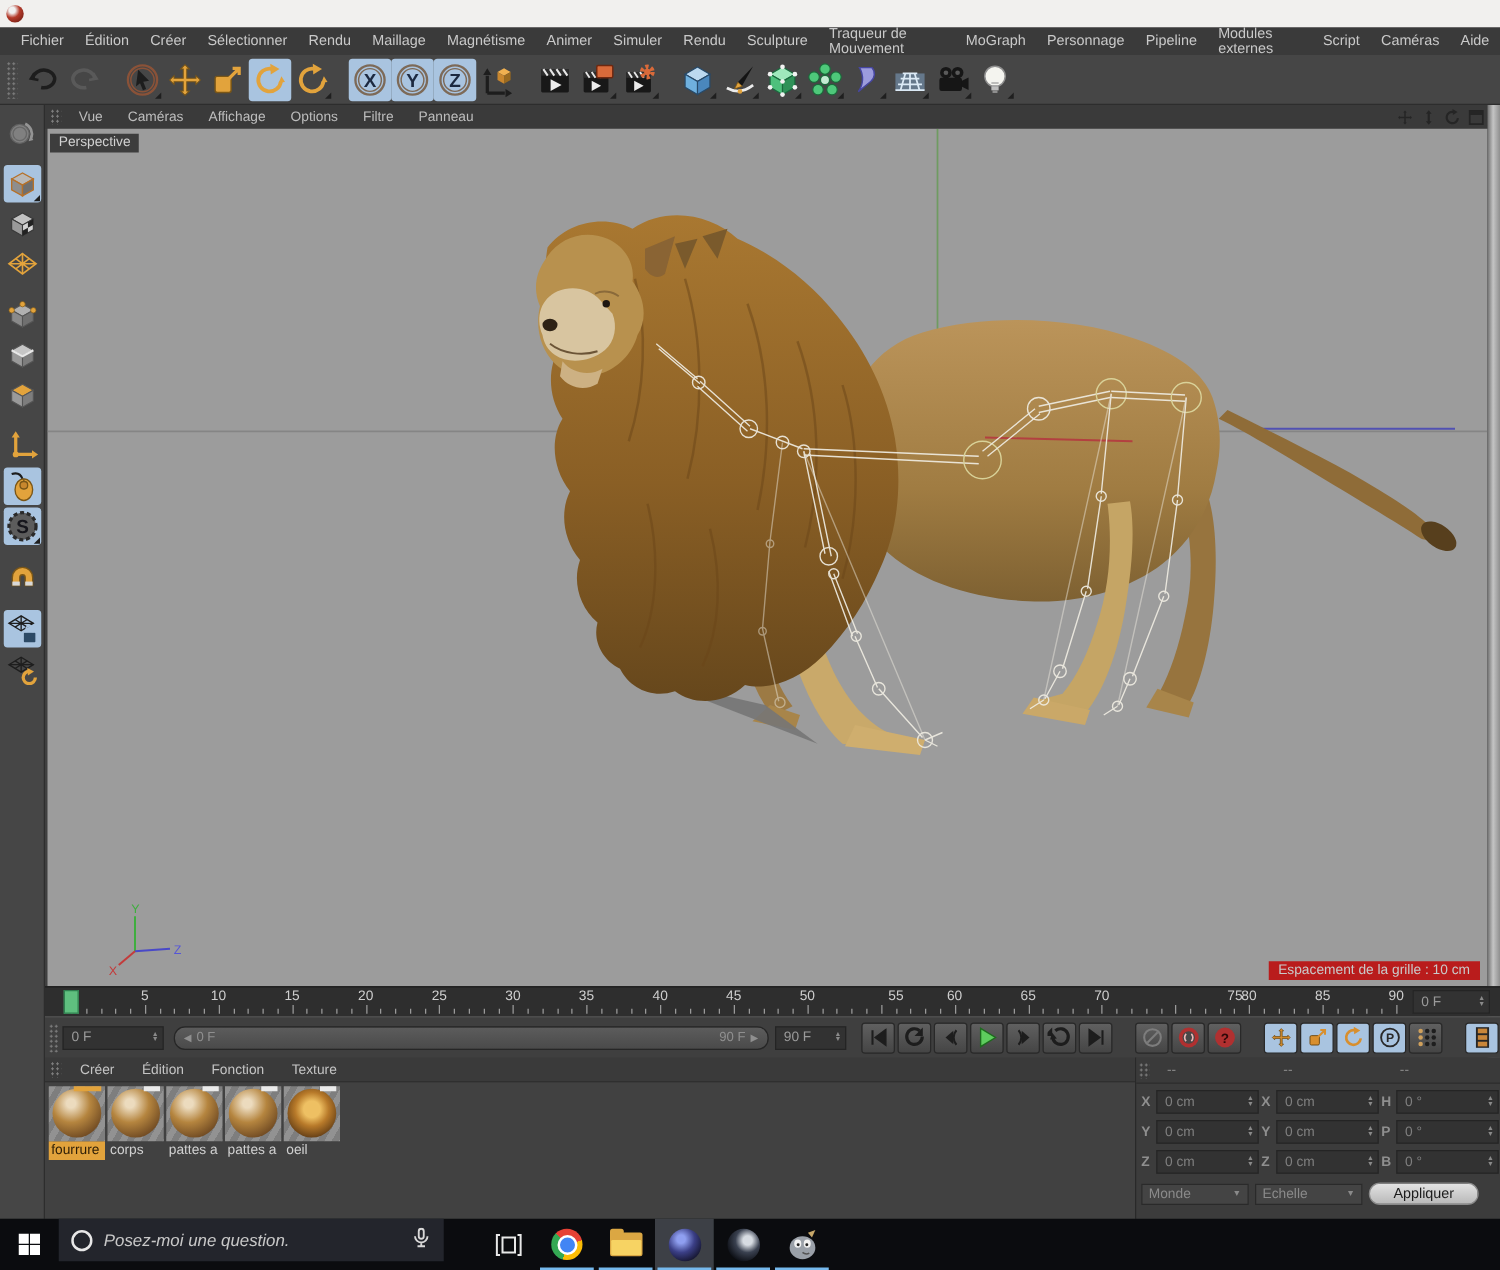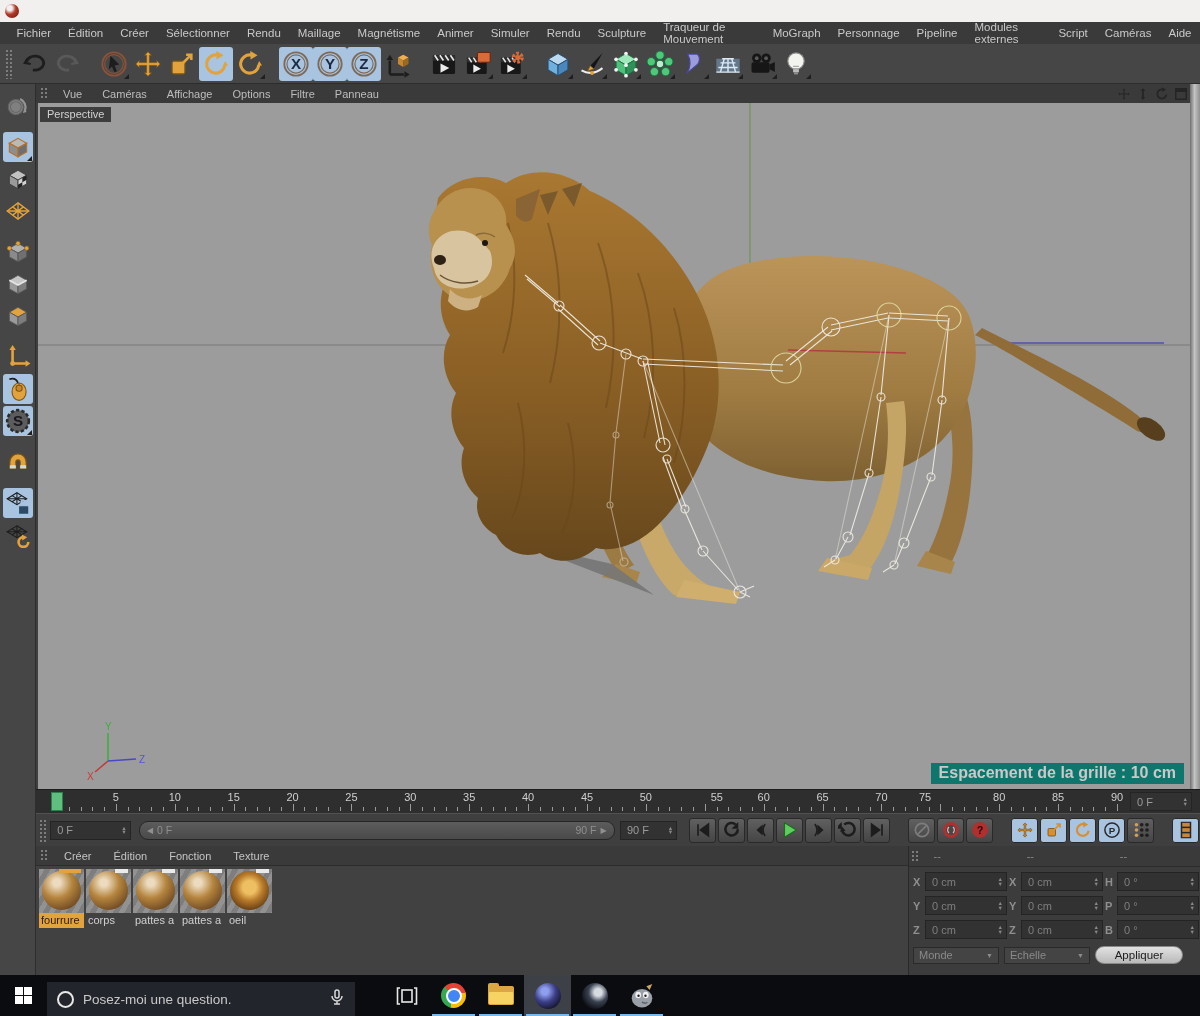--- a/index.html
+++ b/index.html
@@ -40,21 +40,21 @@
   .maxon .vt{position:absolute;transform:rotate(-90deg);transform-origin:left top;white-space:nowrap;}
   .maxon .vt1{left:4px;top:100px;font-size:13px;font-weight:bold;color:#e8e8e8;letter-spacing:.5px;}
   .maxon .vt2{left:19px;top:100px;font-size:11px;color:#bdbdbd;letter-spacing:1px;}
   
   .vp-menubar{left:36px;top:84px;width:1164px;height:19px;background:#3a3a3a;display:flex;
               align-items:center;font-size:11px;color:#bdbdbd;box-sizing:border-box;}
   .vp-menubar span.mi{padding:0 10px;}
   .vp-corner{margin-left:auto;display:flex;align-items:center;gap:5px;padding-right:12px;}
   .viewport{left:38px;top:103px;width:1152px;height:686px;background:#9c9c9c;overflow:hidden;}
   .persp-chip{left:2px;top:4px;background:#3d3d3d;color:#d2d2d2;font-size:11px;padding:1px 7px 2px;}
-  .grid-chip{right:6px;bottom:5px;background:#0f766e;color:#c9c9c9;font-size:16px;padding:1px 8px 2px;font-weight:bold;}
+  .grid-chip{right:6px;bottom:5px;background:#b91c1c;color:#c9c9c9;font-size:11px;padding:1px 8px 2px;}
   .right-strip{left:1190px;top:84px;width:10px;height:762px;
                background:linear-gradient(90deg,#6f6f6f,#c4c4c4 45%,#8f8f8f);}
   
   .ruler{left:36px;top:789px;width:1164px;height:24px;background:#2e2e2e;border-top:1px solid #1c1c1c;
          box-sizing:border-box;}
   .ruler-inner{position:absolute;left:10px;top:0;width:1092px;height:24px;}
   .tick{position:absolute;width:1px;background:#9a9a9a;bottom:3px;}
   .flabel{position:absolute;top:1px;font-size:11px;color:#cfcfcf;transform:translateX(-50%);}
   .playhead{position:absolute;left:5px;top:2px;width:12px;height:19px;background:#5fbf7f;
             border:1px solid #2f7f4f;box-sizing:border-box;}
@@ -98,21 +98,21 @@
   .co-cell{display:flex;align-items:center;gap:3px;width:94px;}
   .co-l{width:9px;color:#8f8f8f;font-weight:bold;}
   .co-cell .fld{flex:1;color:#7f7f7f;}
   .co-foot{position:absolute;left:4px;top:100px;width:286px;display:flex;align-items:center;gap:5px;}
   .dd{width:86px;height:17px;background:#444;border:1px solid #2a2a2a;color:#8a8a8a;display:flex;
       align-items:center;justify-content:space-between;padding:0 5px;box-sizing:border-box;}
   .apply{width:88px;height:18px;border-radius:9px;background:linear-gradient(#e2e2e2,#b9b9b9);
          color:#1c1c1c;display:flex;align-items:center;justify-content:center;font-size:11.5px;
          border:1px solid #8a8a8a;box-sizing:border-box;}
   
-  .taskbar{left:0;top:975px;width:1200px;height:41px;background:#0b0c0f;display:flex;align-items:flex-end;}
+  .taskbar{left:0;top:975px;width:1200px;height:41px;background:#0b0c0f;display:flex;align-items:flex-start;font-style:italic;}
   .tk-start{width:47px;height:41px;display:flex;align-items:center;justify-content:center;}
   .winlogo{display:grid;grid-template-columns:8px 8px;grid-template-rows:8px 8px;gap:1.5px;}
   .winlogo i{background:#fff;}
   .tk-search{width:308px;height:34px;background:#23252c;display:flex;align-items:center;gap:9px;
              padding:0 10px;box-sizing:border-box;color:#c8c8c8;font-size:13.5px;}
   .cort{width:17px;height:17px;border-radius:50%;border:2.5px solid #e8e8e8;box-sizing:border-box;flex:0 0 auto;}
   .tk-search .mic{margin-left:auto;}
   .tk-icon{width:47px;height:41px;display:flex;align-items:center;justify-content:center;position:relative;}
   .tk-icon.active{background:#3d4046;}
   .tk-icon .ul{position:absolute;left:2px;bottom:0;width:43px;height:2.5px;background:#76b9ed;}
@@ -801,21 +801,21 @@
         <div class="flabel" style="left: 305.444px; text-align: center;">25</div>
         <div class="flabel" style="left: 364.333px;">30</div>
         <div class="flabel" style="left: 423.222px;">35</div>
         <div class="flabel" style="left: 482.111px;">40</div>
         <div class="flabel" style="left: 541px;">45</div>
         <div class="flabel" style="left: 599.889px;">50</div>
         <div class="flabel" style="left: 658.778px; padding-left: 24px;">55</div>
         <div class="flabel" style="left: 717.667px;">60</div>
         <div class="flabel" style="left: 776.556px;">65</div>
         <div class="flabel" style="left: 835.444px;">70</div>
-        <div class="flabel" style="left: 879px;">75</div>
+        <div class="flabel" style="left: 942px;">75</div>
         <div class="flabel" style="left: 953.222px;">80</div>
         <div class="flabel" style="left: 1012.11px;">85</div>
         <div class="flabel" style="left: 1071px;">90</div>
         <div class="playhead" style="left: 5px;"></div>
       </div>
     <div class="cur-frame fld">
       <span>0 F</span>
       <span class="spin">
           <span>▲</span>
           <span>▼</span>

